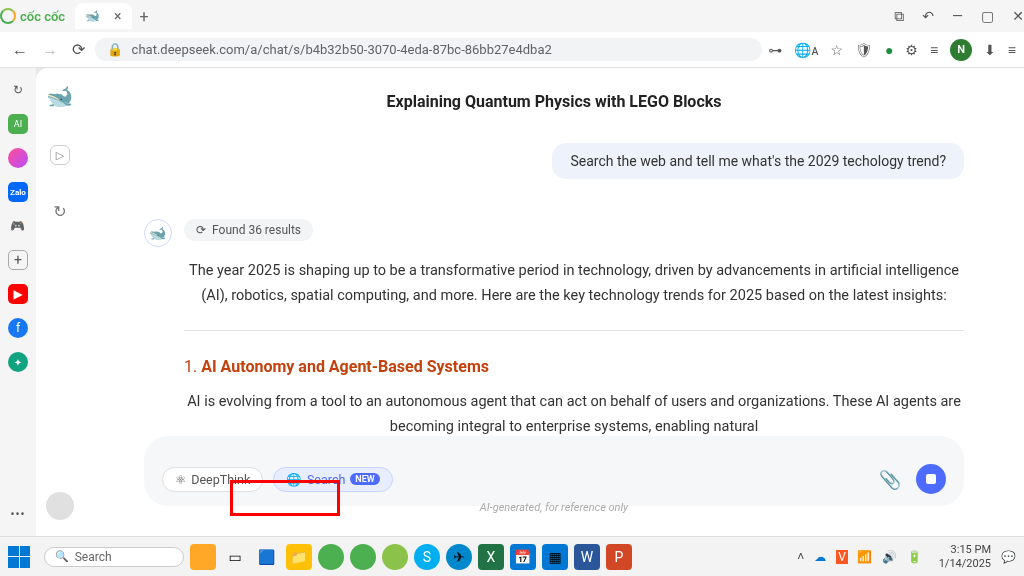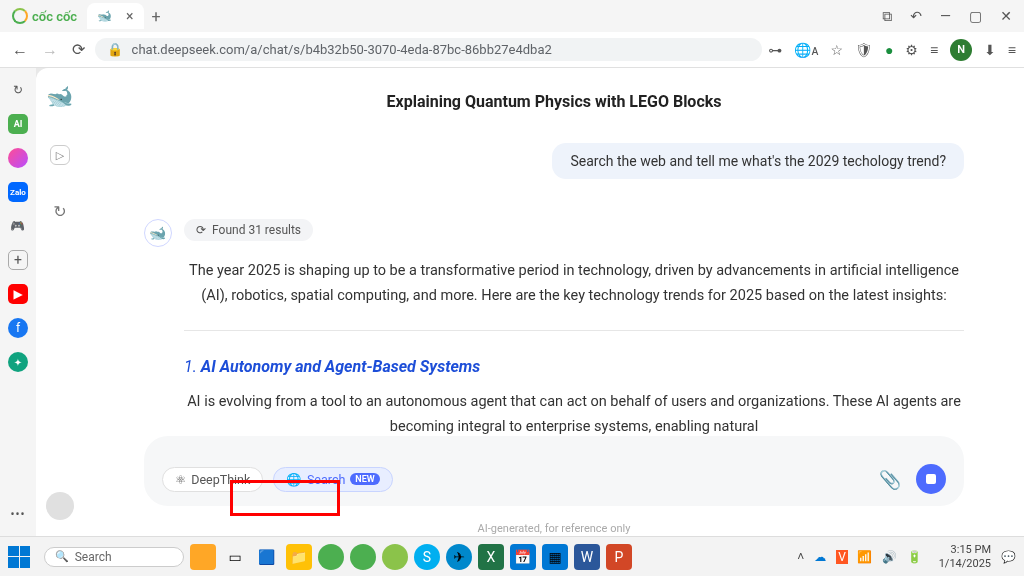--- a/index.html
+++ b/index.html
@@ -1,19 +1,19 @@
 <!DOCTYPE html>
 <html><head>
 <meta charset="utf-8">
 <style>
 * { margin: 0; padding: 0; box-sizing: border-box; font-family: -apple-system, BlinkMacSystemFont, "Segoe UI", Roboto, Arial, sans-serif; }
 body { width: 1024px; height: 576px; overflow: hidden; background: #e8e8e8; position: relative; }
 
 
-.title-bar { height: 32px; background: #f5f5f5; display: flex; align-items: center; padding: 0 12px; }
+.title-bar { height: 32px; background: #f5f5f5; display: flex; align-items: center; padding: 0 0; }
 .coccoc-logo { display: flex; align-items: center; font-size: 13px; font-weight: 600; color: #4caf50; margin-right: 10px; }
 .coccoc-logo .swirl { width: 16px; height: 16px; border-radius: 50%; border: 2px solid #4caf50; border-top-color: #8bc34a; border-right-color: #ffa726; margin-right: 4px; }
 .tab { display: flex; align-items: center; background: #fff; border-radius: 8px 8px 0 0; padding: 5px 10px; font-size: 12px; color: #444; margin-right: 4px; max-width: 180px; }
 .tab-icon { color: #4d6bfe; margin-right: 6px; font-size: 12px; }
 .tab-close { margin-left: 8px; color: #666; font-size: 14px; }
 .new-tab { color: #666; font-size: 16px; margin-left: 4px; }
 .title-right { margin-left: auto; display: flex; gap: 18px; color: #555; font-size: 14px; }
 .title-right span { display: flex; align-items: center; }
 
 .addr-bar { height: 36px; background: #fff; display: flex; align-items: center; padding: 0 8px; border-bottom: 1px solid #e0e0e0; gap: 6px; }
@@ -21,21 +21,21 @@
 .nav-btn.disabled { color: #bbb; }
 .url-box { flex: 1; display: flex; align-items: center; background: #f1f3f4; border-radius: 18px; padding: 4px 12px; font-size: 13px; color: #5f6368; }
 .lock-icon { margin-right: 8px; color: #555; }
 .addr-right { display: flex; gap: 12px; align-items: center; color: #555; font-size: 14px; }
 .avatar-n { width: 22px; height: 22px; border-radius: 50%; background: #2e7d32; color: #fff; display: flex; align-items: center; justify-content: center; font-size: 11px; font-weight: 600; }
 
 
 .os-side { position: absolute; left: 0; top: 68px; width: 36px; height: 468px; background: #f5f5f5; display: flex; flex-direction: column; align-items: center; padding-top: 12px; gap: 14px; }
 .os-ic { width: 20px; height: 20px; border-radius: 5px; display: flex; align-items: center; justify-content: center; font-size: 12px; }
 .os-ic.history { color: #555; }
-.os-ic.ai { background: #4caf50; color: #fff; font-weight: 700; font-size: 9px; }
+.os-ic.ai { background: #4caf50; color: #fff; font-weight: 400; font-size: 9px; }
 .os-ic.msg { background: linear-gradient(135deg, #ff4d94, #b84dff); border-radius: 50%; }
 .os-ic.zalo { background: #0068ff; color: #fff; font-size: 8px; font-weight: 700; }
 .os-ic.game { color: #4caf50; }
 .os-ic.plus { border: 1px solid #aaa; color: #555; font-size: 14px; }
 .os-ic.yt { background: #ff0000; color: #fff; }
 .os-ic.fb { background: #1877f2; color: #fff; border-radius: 50%; }
 .os-ic.gpt { background: #10a37f; color: #fff; border-radius: 50%; font-size: 10px; }
 .os-ic.dots { color: #555; letter-spacing: 1px; }
 
 
@@ -49,38 +49,38 @@
 .main { flex: 1; display: flex; flex-direction: column; padding: 24px 60px 10px 60px; position: relative; }
 .convo-title { text-align: center; font-size: 16px; font-weight: 700; color: #222; }
 .user-bubble { align-self: flex-end; background: #eef3fb; color: #333; padding: 10px 18px; border-radius: 14px; font-size: 14px; margin-top: 32px; max-width: 520px; }
 
 .assistant-row { display: flex; margin-top: 40px; gap: 12px; }
 .assistant-avatar { width: 28px; height: 28px; border-radius: 50%; border: 1px solid #d0d7ff; display: flex; align-items: center; justify-content: center; color: #4d6bfe; font-size: 14px; flex-shrink: 0; }
 .assistant-body { flex: 1; }
 .results-pill { display: inline-flex; align-items: center; background: #f3f4f6; border-radius: 12px; padding: 4px 12px; font-size: 12px; color: #555; margin-bottom: 18px; }
 .results-pill::before { content: "⟳"; margin-right: 6px; }
 .body-text { font-size: 14.5px; color: #333; line-height: 1.7; text-align: center; }
-.heading { font-size: 16px; font-weight: 700; margin-top: 26px; color: #1d4ed8; font-style: italic; }
+.heading { font-size: 16px; font-weight: 700; margin-top: 26px; color: #c2410c; }
 .heading::before { content: "1. "; font-weight: 400; }
 hr.sep { border: none; border-top: 1px solid #e6e6e6; margin: 22px 0 0 0; }
 
 .composer { position: absolute; left: 60px; right: 60px; bottom: 30px; background: #f6f7f8; border-radius: 24px; padding: 14px 18px 12px 18px; }
 .composer input { width: 100%; border: none; background: transparent; font-size: 14px; color: #333; outline: none; }
 .composer input::placeholder { color: #aaa; }
 .composer-row { display: flex; align-items: center; margin-top: 14px; gap: 10px; }
 .chip { display: inline-flex; align-items: center; gap: 5px; background: #fff; border: 1px solid #e0e0e0; border-radius: 14px; padding: 4px 12px; font-size: 12.5px; color: #555; }
 .chip.search-chip { background: #e8eeff; border-color: #c8d4ff; color: #4d6bfe; }
 .new-badge { background: #4d6bfe; color: #fff; font-size: 9px; padding: 1px 5px; border-radius: 7px; font-weight: 600; }
 .composer-right { margin-left: auto; display: flex; align-items: center; gap: 14px; }
 .attach-ic { color: #888; font-size: 18px; }
 .send-btn { width: 30px; height: 30px; border-radius: 50%; background: #4d6bfe; color: #fff; display: flex; align-items: center; justify-content: center; }
 .send-btn .stop { width: 10px; height: 10px; background: #fff; border-radius: 2px; }
 
 .red-box { position: absolute; border: 3px solid #f00; pointer-events: none; }
-.footnote { position: absolute; bottom: 1px; left: 0; right: 0; text-align: center; font-size: 11px; color: #aaa; }
+.footnote { position: absolute; bottom: 22px; left: 0; right: 0; text-align: center; font-size: 11px; color: #aaa; font-style: italic; }
 
 
 .taskbar { position: absolute; bottom: 0; left: 0; width: 1024px; height: 40px; background: #f3f3f3; border-top: 1px solid #ddd; display: flex; align-items: center; padding: 0 8px; gap: 6px; }
 .start { width: 22px; height: 22px; display: grid; grid-template-columns: 1fr 1fr; grid-template-rows: 1fr 1fr; gap: 1px; }
 .start div { background: #0078d4; }
 .tb-search { display: flex; align-items: center; background: #fff; border: 1px solid #ccc; border-radius: 16px; padding: 2px 10px; font-size: 12px; color: #666; width: 140px; margin-left: 8px; }
 .tb-search::before { content: "🔍"; font-size: 11px; margin-right: 6px; }
 .tb-ic { width: 26px; height: 26px; display: flex; align-items: center; justify-content: center; font-size: 14px; border-radius: 4px; }
 .tb-spacer { flex: 1; }
 .tray { display: flex; align-items: center; gap: 10px; font-size: 12px; color: #444; }
@@ -153,21 +153,21 @@
     <div class="ds-user"></div>
   </div>
 
   <div class="main">
     <div class="convo-title">Explaining Quantum Physics with LEGO Blocks</div>
     <div class="user-bubble">Search the web and tell me what's the 2029 techology trend?</div>
 
     <div class="assistant-row">
       <div class="assistant-avatar">🐋</div>
       <div class="assistant-body">
-        <div class="results-pill">Found 31 results</div>
+        <div class="results-pill">Found 36 results</div>
         <div class="body-text">The year 2025 is shaping up to be a transformative period in technology, driven by advancements in artificial intelligence (AI), robotics, spatial computing, and more. Here are the key technology trends for 2025 based on the latest insights:</div>
         <hr class="sep">
         <div class="heading">AI Autonomy and Agent-Based Systems</div>
         <div class="body-text" style="margin-top:14px">AI is evolving from a tool to an autonomous agent that can act on behalf of users and organizations. These AI agents are becoming integral to enterprise systems, enabling natural</div>
       </div>
     </div>
 
     <div class="composer">
       <div class="composer-row">
         <div class="chip">

